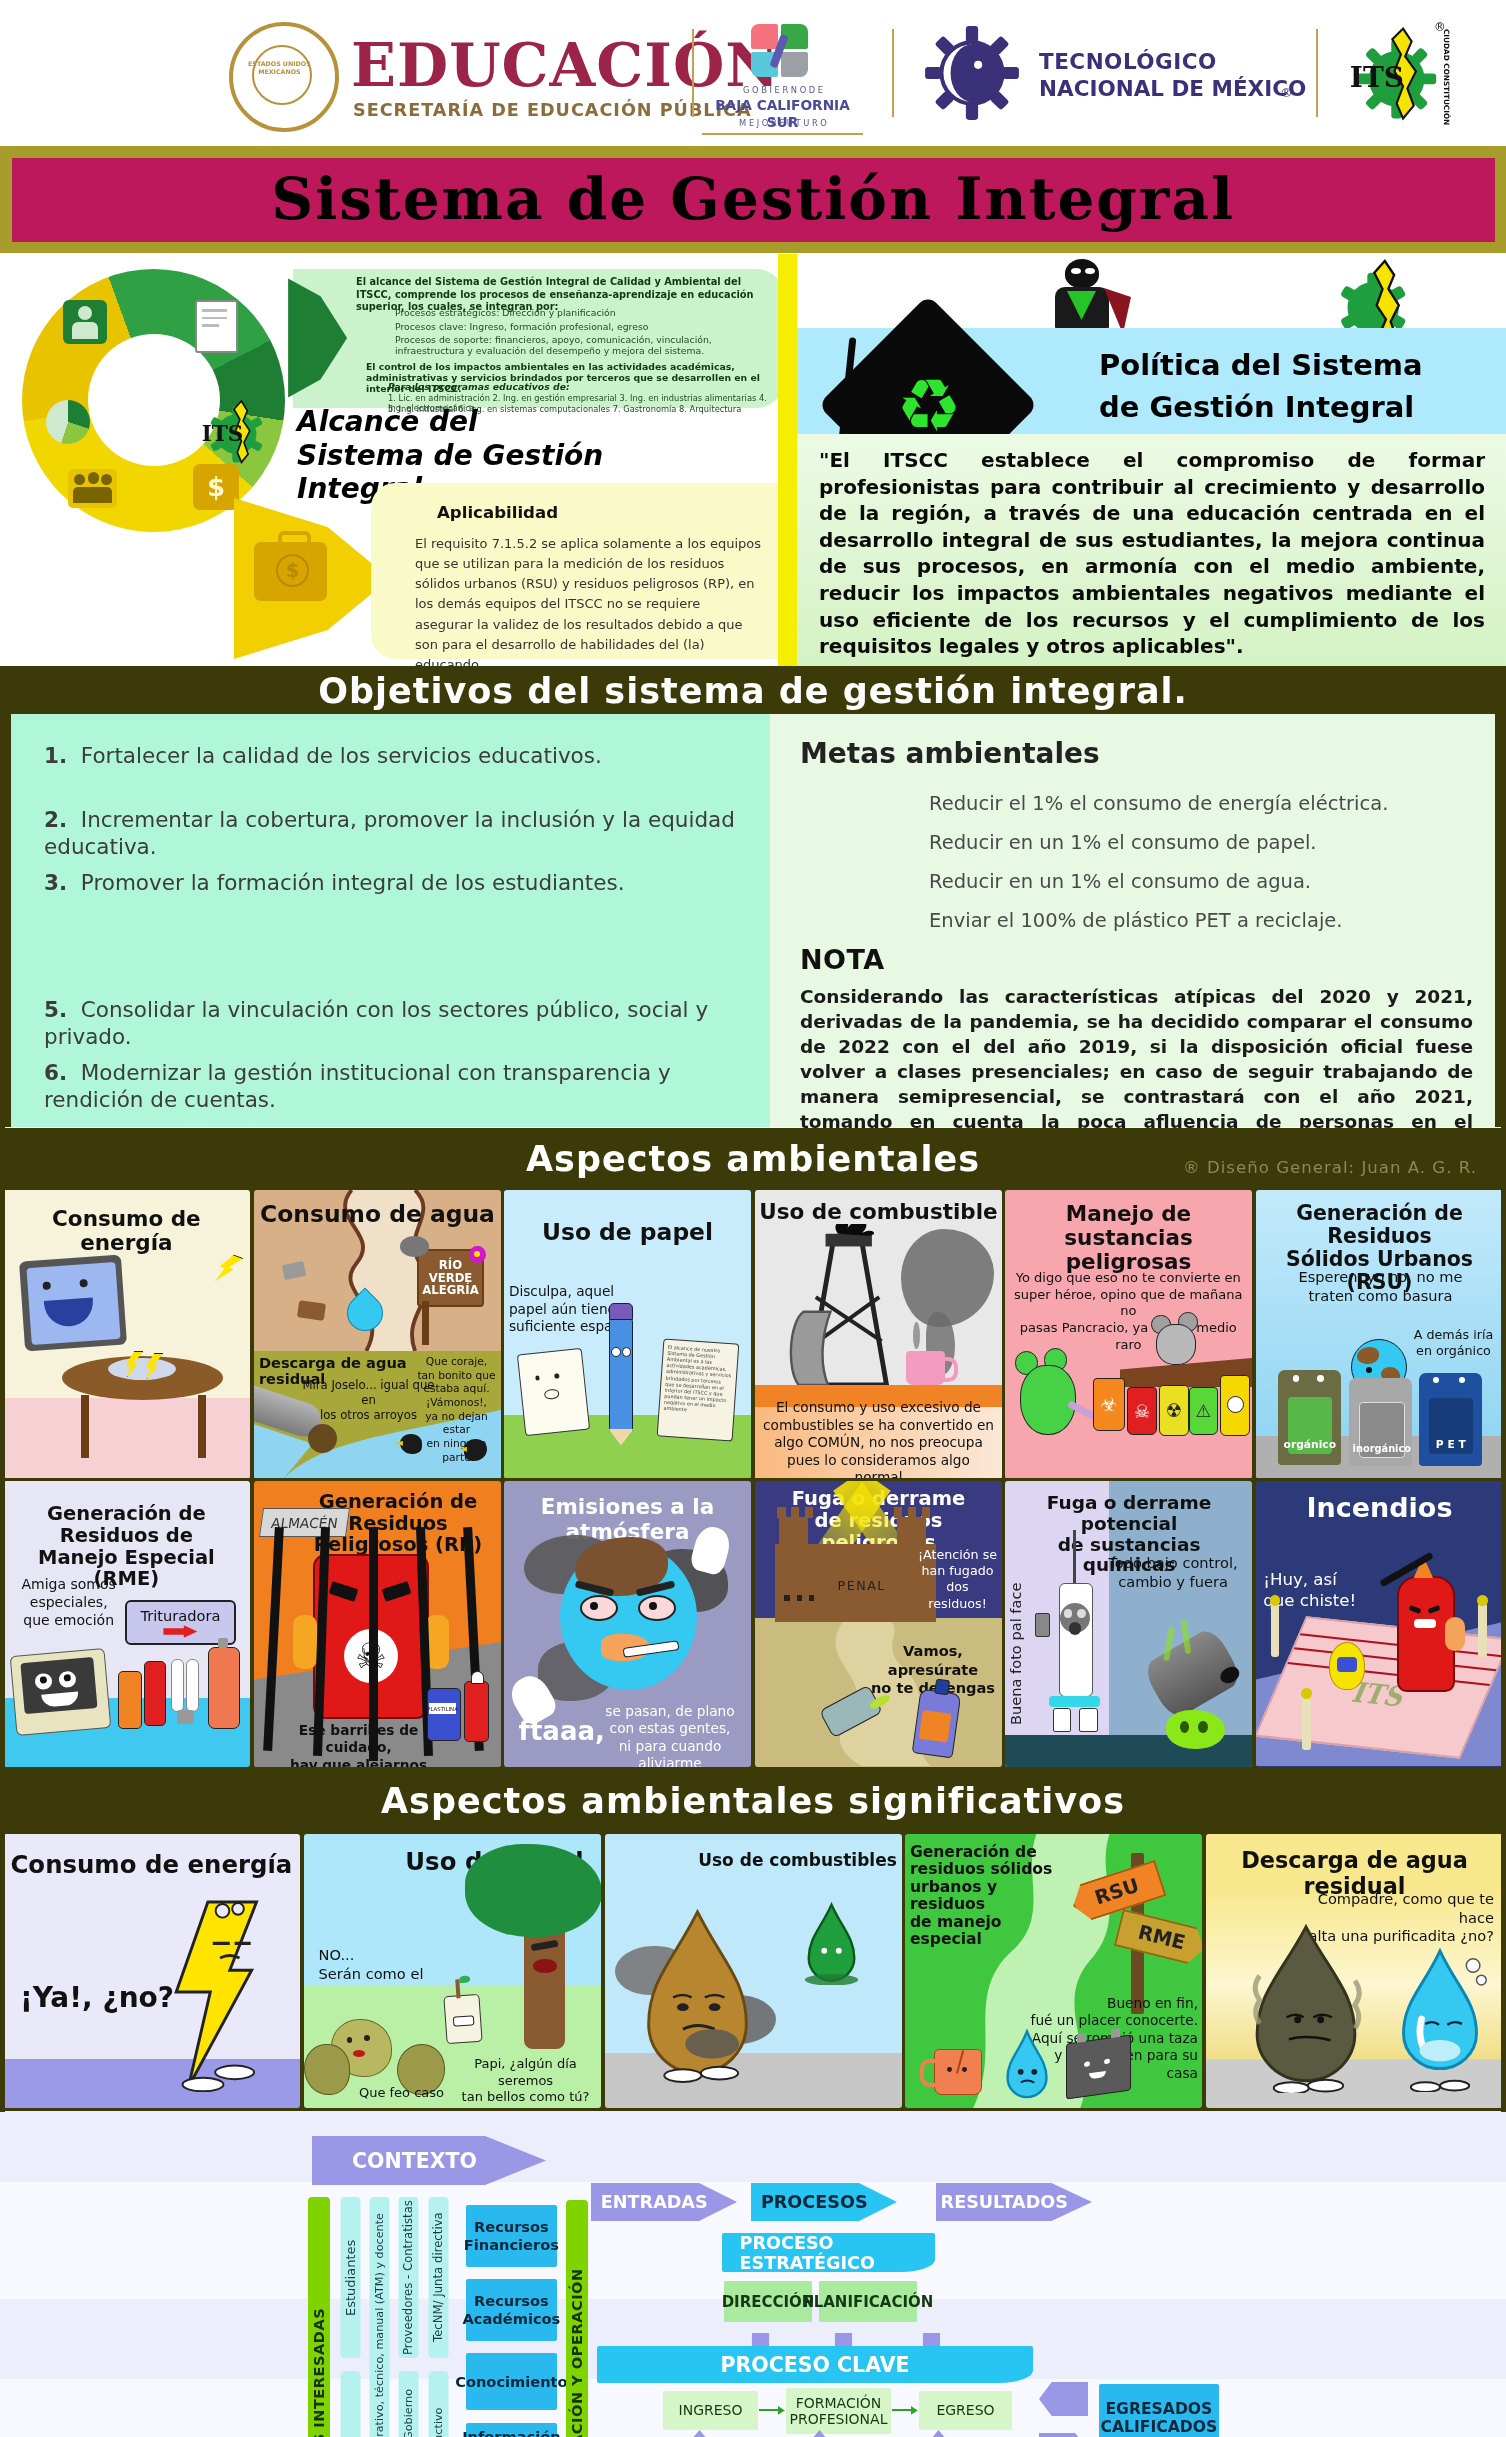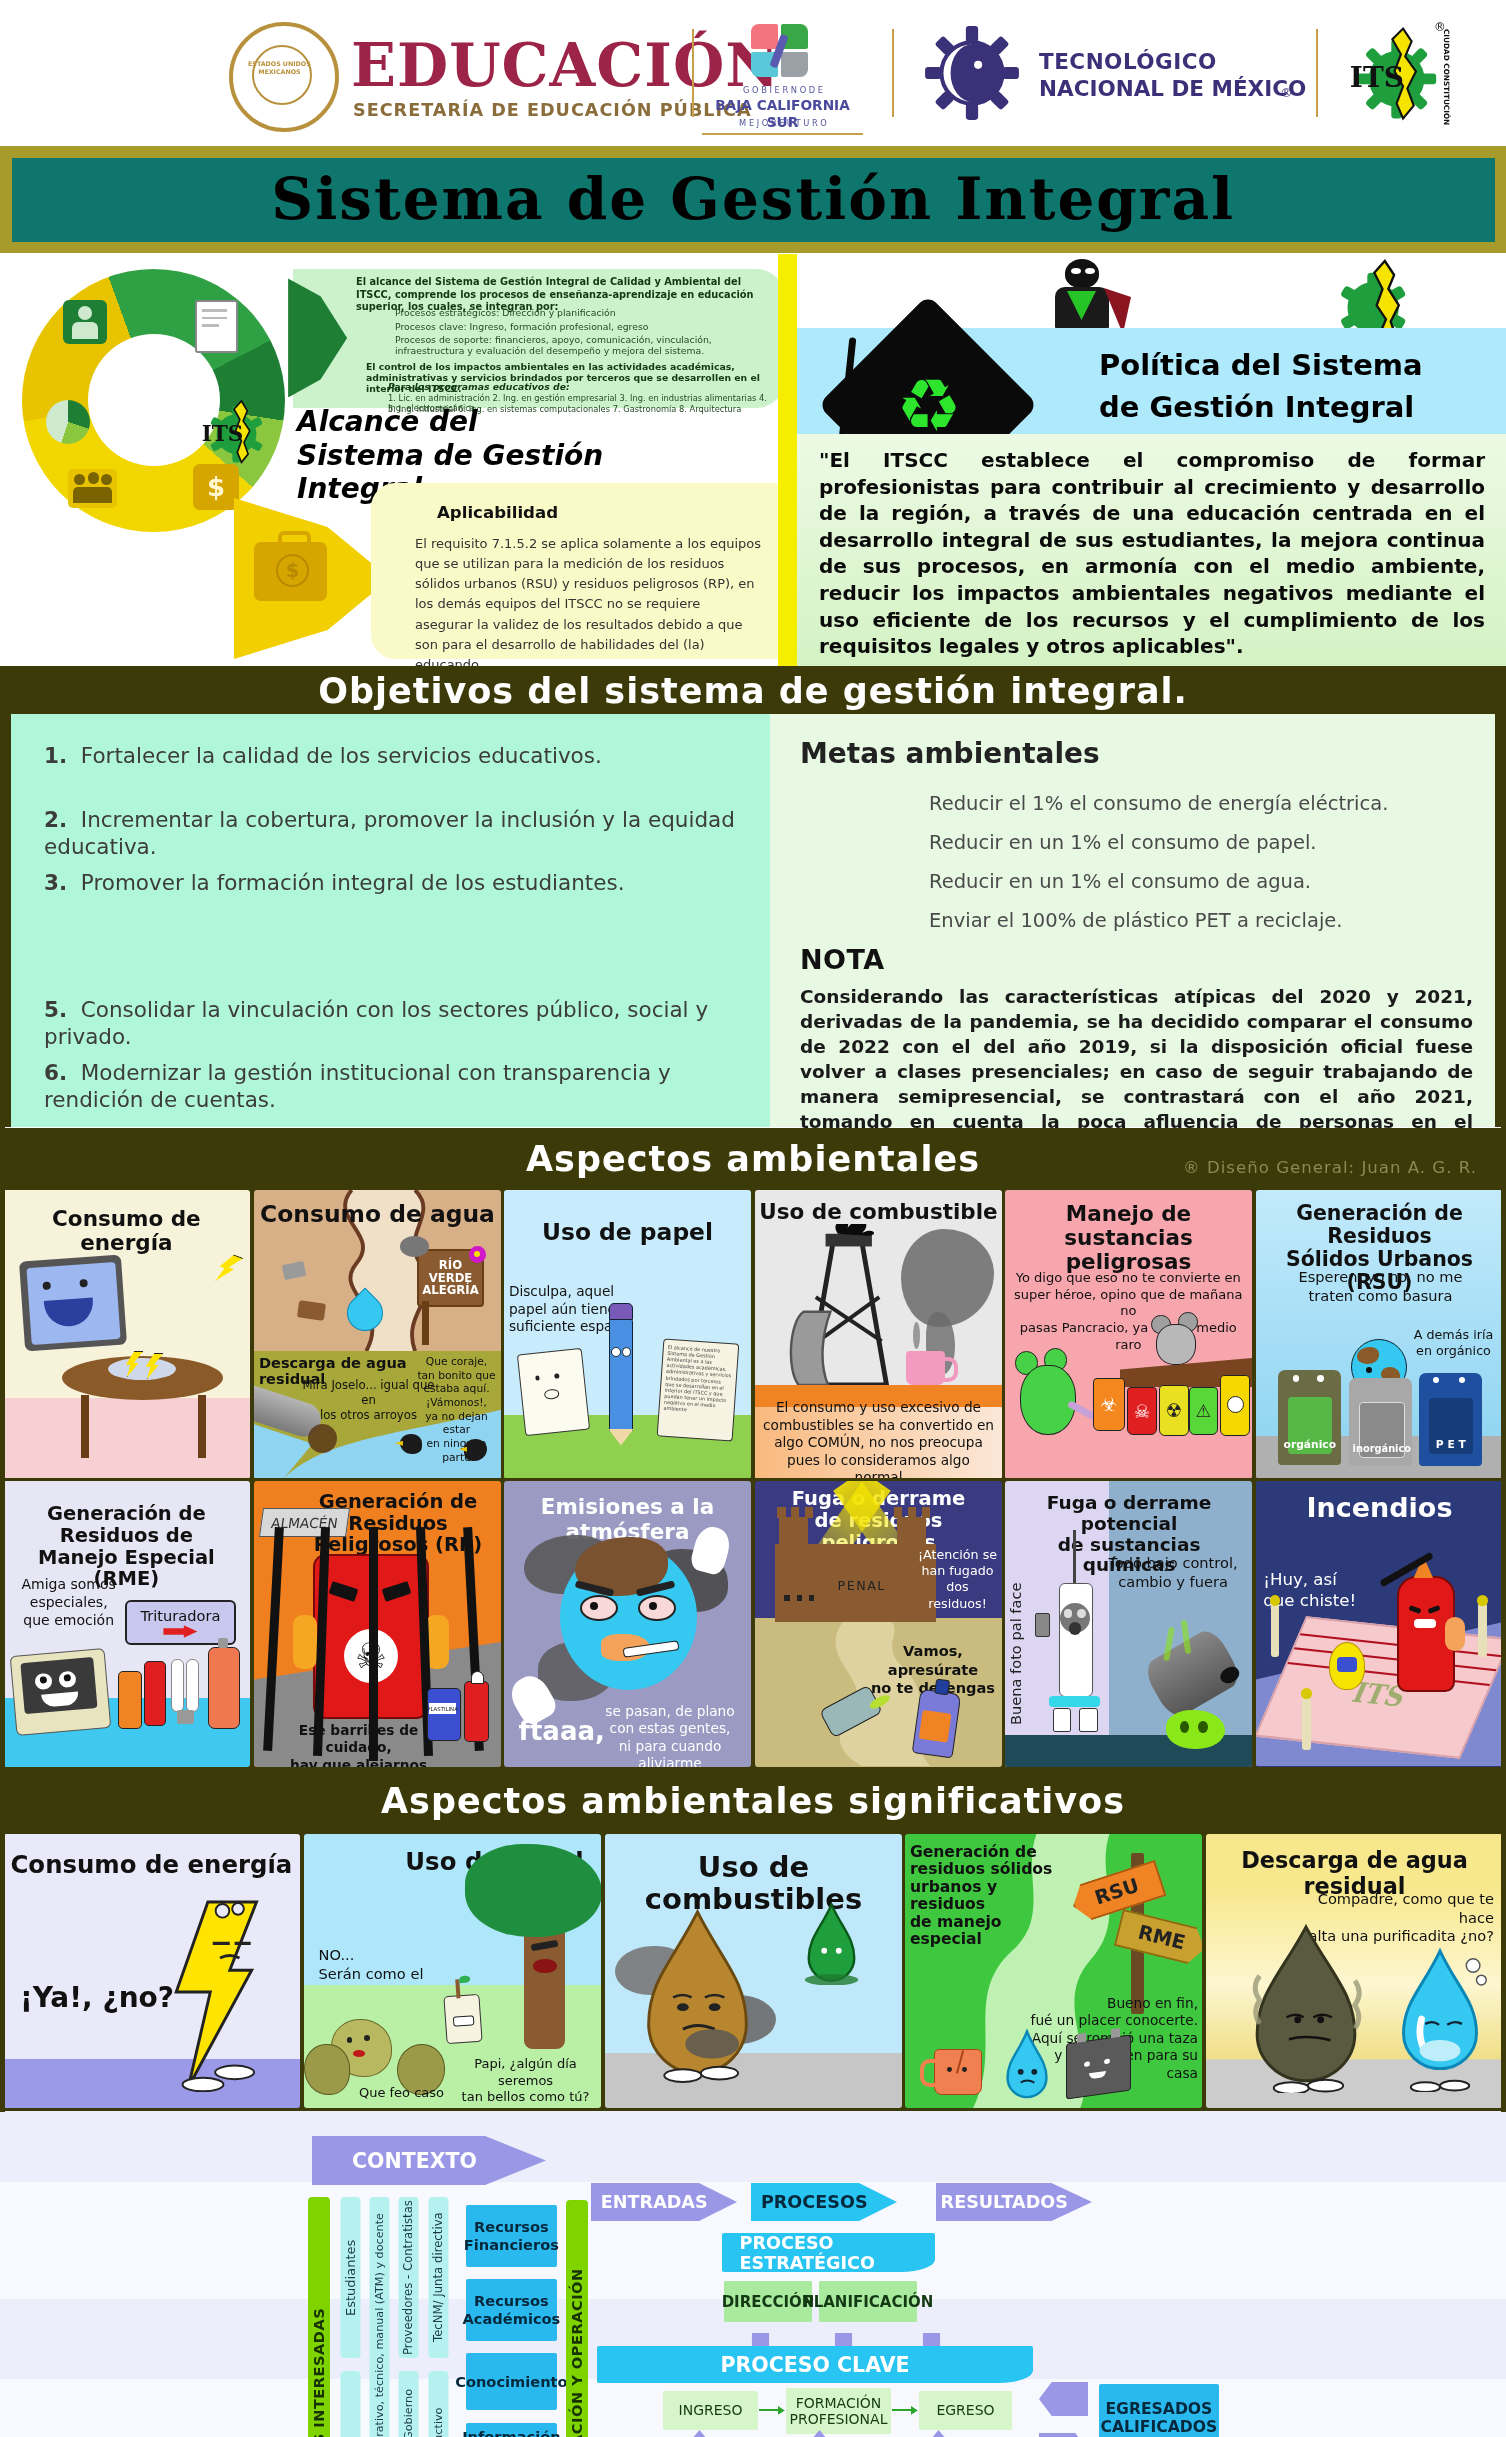--- a/index.html
+++ b/index.html
@@ -98,21 +98,21 @@
         </g>
         <path d="M58 8 L66 20 L60 34 L70 48 L62 64 L68 80 L58 92 L52 78 L58 62 L50 48 L56 32 L48 18 Z" fill="#f5e400" stroke="#111" stroke-width="2"></path>
       </svg>
       <div class="abs t b" style="left:8.8px;top:40px;font-size:28px;color:#111;font-family:'DejaVu Serif','Liberation Serif',serif;">ITS</div>
       <div class="abs t" style="left:93px;top:0;font-size:11.7px;color:#111;">®</div>
     </div>
     <div class="abs t" style="left:1439px;top:29px;width:11.7px;font-size:7.3px;color:#111;font-weight:bold;writing-mode:vertical-rl;">CIUDAD CONSTITUCIÓN</div>
   </div>
 
   <div class="abs" style="top:146px;left:0;width:1506px;height:107px;background:#a79b2c;">
-    <div class="abs ctr" style="left:11.7px;top:11.7px;width:1483px;height:84px;background:#0f766e;">
+    <div class="abs ctr" style="left:11.7px;top:11.7px;width:1483px;height:84px;background:#be185d;">
       <div class="t" style="font-size:58px;font-weight:bold;color:#000;letter-spacing:2px;font-family:'DejaVu Serif','Liberation Serif',serif;">Sistema de Gestión Integral</div>
     </div>
   </div>
 
   <div class="abs" style="top:254px;left:0;width:778px;height:412px;background:#fff;">
 
     <div class="abs" style="left:22px;top:14.6px;width:263px;height:263px;border-radius:50%;
          background:conic-gradient(from -20deg,#2fa044 0 23%,#1e7e34 23% 33%,#8bc63f 33% 42%,#f2d600 42% 78%,#e8c400 78% 100%);"></div>
     <div class="abs" style="left:88px;top:80px;width:132px;height:132px;border-radius:50%;background:#fff;"></div>
     <div class="abs" style="left:63px;top:46px;width:44px;height:44px;background:#1e7e34;border-radius:5.9px;">
@@ -657,21 +657,21 @@
         <div class="abs" style="left:20.5px;top:30px;width:12.7px;height:6.8px;background:#c01818;border-radius:50%;"></div>
       </div>
       <div class="abs" style="left:0px;top:210px;width:44px;height:49px;background:#9a9a48;border:1.5px solid #5a5a20;border-radius:50% 50% 45% 55%;"></div>
       <div class="abs" style="left:93px;top:210px;width:46px;height:49px;background:#9a9a48;border:1.5px solid #5a5a20;border-radius:52% 48% 50% 50%;"></div>
       <div class="abs sp pre" style="left:146px;top:222px;width:151px;font-size:13px;">Papi, ¿algún día seremos
 tan bellos como tú?</div>
       <div class="abs sp" style="left:44px;top:251px;width:107px;font-size:13px;">Que feo caso</div>
     </div>
 
     <div class="panel" style="left:605px;top:2.9px;width:297px;height:274px;background:linear-gradient(#bfe9fb 0 80%,#c6c6c6 80% 100%);">
-      <div class="abs pt" style="left:0;top:17px;width:100%;font-size:29px;">Uso de combustibles</div>
+      <div class="abs pt" style="left:0;top:17px;width:100%;font-size:17px;padding-left:44px;">Uso de combustibles</div>
       <div class="abs" style="left:9.8px;top:112px;width:73px;height:49px;background:#787878;border-radius:55% 45% 50% 50%;opacity:.9;"></div>
       <div class="abs" style="left:93px;top:161px;width:78px;height:49px;background:#6a6a6a;border-radius:45% 55% 55% 45%;opacity:.9;"></div>
       <svg class="abs" style="left:29px;top:73px;" width="127" height="176" viewBox="0 0 260 360">
         <path d="M130 10 C80 110 30 150 30 240 a100 100 0 0 0 200 0 C230 150 180 110 130 10 Z" fill="#b8862e" stroke="#6a4a10" stroke-width="6"></path>
         <ellipse cx="100" cy="205" rx="12" ry="8" fill="#222"></ellipse>
         <ellipse cx="165" cy="205" rx="12" ry="8" fill="#222"></ellipse>
         <path d="M80 185 Q100 175 118 185 M145 185 Q165 175 185 185" fill="none" stroke="#222" stroke-width="5"></path>
         <path d="M100 250 Q130 235 165 250" fill="none" stroke="#222" stroke-width="6"></path>
         <ellipse cx="100" cy="345" rx="38" ry="13" fill="#fff" stroke="#222" stroke-width="4"></ellipse>
         <ellipse cx="175" cy="340" rx="38" ry="13" fill="#fff" stroke="#222" stroke-width="4"></ellipse>

